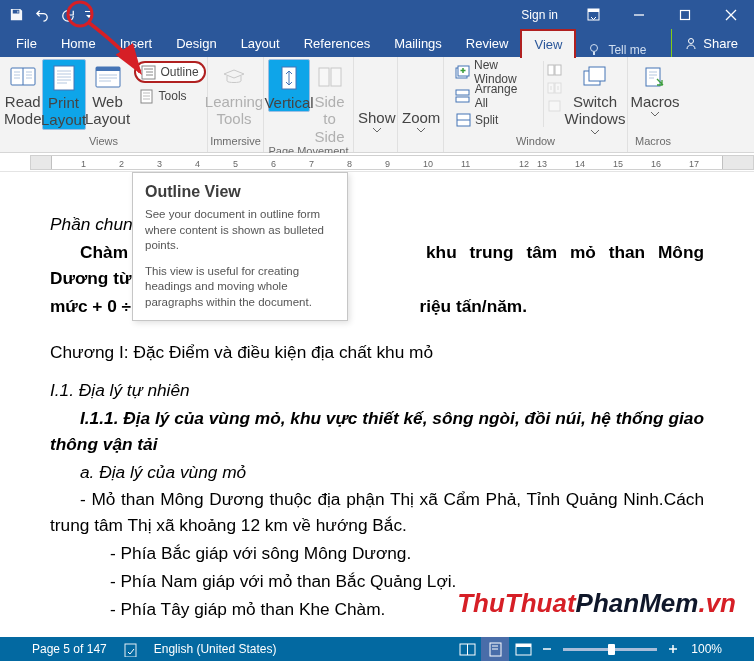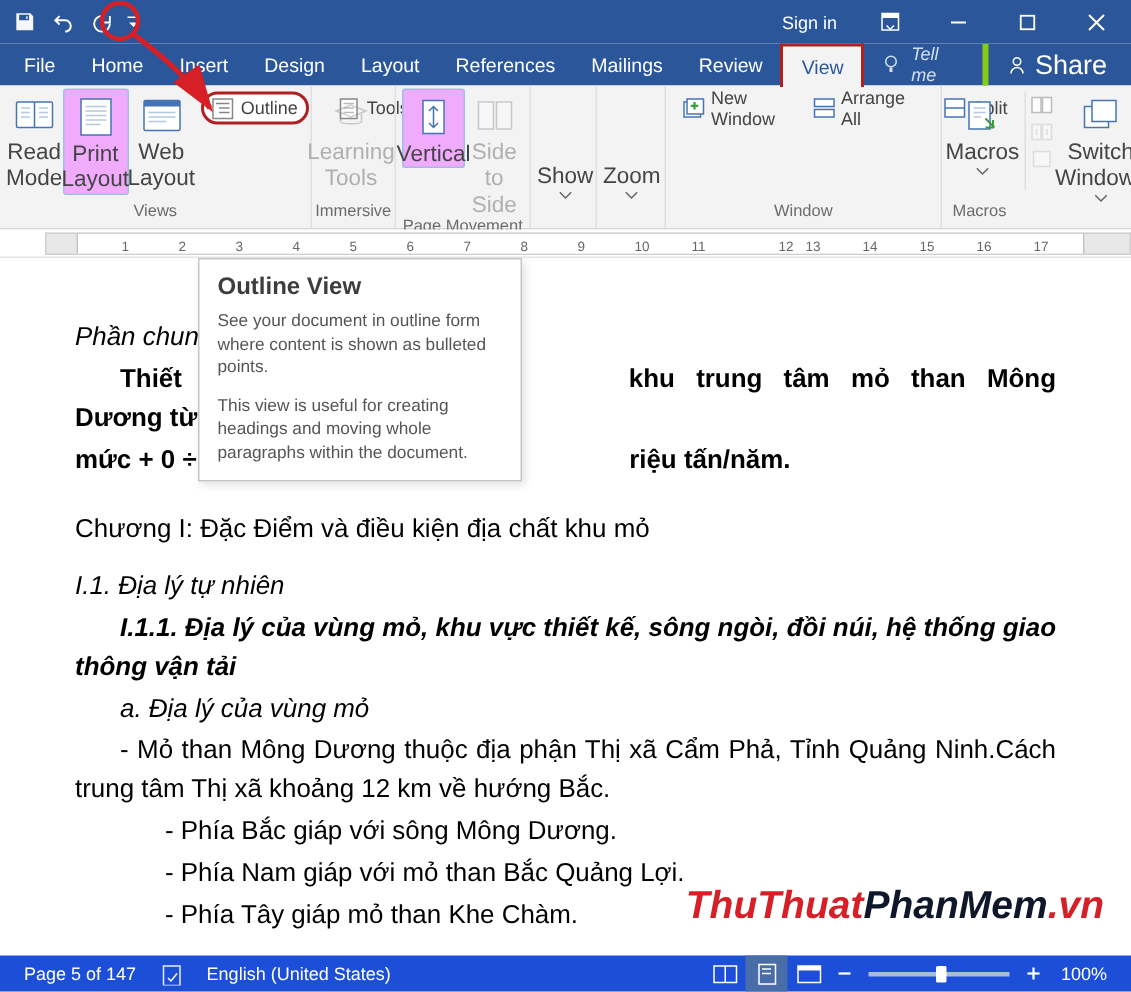--- a/index.html
+++ b/index.html
@@ -10,32 +10,32 @@
 .qat-btn { width: 24px; height: 24px; display: flex; align-items: center; justify-content: center; color: #fff; }
 .titlebar-center { position: absolute; left: 0; right: 0; text-align: center; pointer-events: none; }
 .titlebar-right { margin-left: auto; display: flex; align-items: center; height: 100%; }
 .titlebar-right .win-btn { width: 46px; height: 29px; display: flex; align-items: center; justify-content: center; color: #fff; font-size: 12px; }
 .signin { padding: 0 12px; font-size: 12px; }
 
 .tabstrip { height: 28px; background: #2b579a; display: flex; align-items: flex-end; padding: 0 4px; }
 .tab { color: #fff; font-size: 13px; padding: 6px 12px 6px; cursor: pointer; }
 .tab.file { background: transparent; }
 .tab.active { background: #f3f3f3; color: #2b579a; border: 2px solid #b02020; border-bottom: none; margin-bottom: -1px; }
-.tellme { color: #d1dff1; font-size: 12px; display: flex; align-items: center; gap: 6px; padding: 0 12px; font-style: italic; }
-.share-btn { margin-left: auto; color: #fff; font-size: 18px; display: flex; align-items: center; gap: 5px; padding: 0 12px; height: 100%; border-left: 4px solid #84cc16; }
+.tellme { color: #d1dff1; font-size: 12px; display: flex; align-items: flex-start; gap: 6px; padding: 0 12px; }
+.share-btn { margin-left: auto; color: #fff; font-size: 13px; display: flex; align-items: center; gap: 5px; padding: 0 12px; height: 100%; border-left: 1px solid #84cc16; }
 
 .ribbon { height: 96px; background: #f3f3f3; border-bottom: 1px solid #d6d6d6; display: flex; }
 .group { border-right: 1px solid #e0e0e0; display: flex; flex-direction: column; }
 .group-body { flex: 1; display: flex; align-items: flex-start; padding: 2px 4px 0; }
 .group-label { height: 17px; text-align: center; font-size: 11px; color: #6b6b6b; padding-bottom: 1px; }
 .big-btn { width: 44px; display: flex; flex-direction: column; align-items: center; padding-top: 4px; gap: 2px; font-size: 15px; color: #444; text-align: center; line-height: 1.15; }
 .big-btn.disabled { color: #b0b0b0; }
 .big-btn .icon-box { width: 32px; height: 28px; display: flex; align-items: center; justify-content: center; }
-.big-btn.active { background: #f0abfc; border: 1px solid #9fbfe2; border-radius: 2px; }
-.small-stack { display: flex; flex-direction: row; gap: 14px; padding-top: 2px; margin-left: 4px; }
+.big-btn.active { background: #0ea5e9; border: 1px solid #9fbfe2; border-radius: 2px; }
+.small-stack { display: flex; flex-direction: column; gap: 2px; padding-top: 2px; margin-left: 4px; }
 .small-btn { display: flex; align-items: center; gap: 4px; font-size: 12px; color: #444; padding: 2px 5px; height: 22px; }
 .small-btn.highlight { border: 2px solid #b02020; border-radius: 12px; background: #fff; }
 .small-btn .icon-sm { width: 16px; height: 16px; display: flex; align-items: center; justify-content: center; }
 
 .ruler { height: 19px; background: #fff; border-bottom: 1px solid #e4e4e4; position: relative; font-size: 9px; color: #777; display:flex; align-items:center; padding-left: 30px; }
 .ruler-dark { background: #e8e8e8; height: 15px; border: 1px solid #d0d0d0; flex: 1; position: relative; }
 .ruler-light { position: absolute; top: 0; bottom: 0; background: #fff; border-left: 1px solid #c0c0c0; border-right: 1px solid #c0c0c0; }
 .ruler-tick { position: absolute; top: 3px; font-size: 9px; color: #666; }
 
 .doc-area { position: relative; height: 450px; background: #fff; overflow: hidden; }
@@ -51,21 +51,21 @@
 
 .screentip { position: absolute; top: 0px; left: 132px; width: 216px; background: #fff; border: 1px solid #c6c6c6; padding: 10px 12px; font-size: 12px; color: #555; box-shadow: 2px 2px 6px rgba(0,0,0,0.12); }
 .screentip .tip-title { font-weight: bold; color: #3d3d3d; margin-bottom: 6px; font-size: 16px; }
 .screentip p { margin-bottom: 10px; line-height: 1.35; font-size: 11.5px; }
 
 .red-arrow { position: absolute; top: 0px; left: 40px; z-index: 50; pointer-events: none; }
 
 .watermark { position: absolute; right: 18px; bottom: 42px; font-size: 26px; font-weight: 900; font-style: italic; color: #d61f26; z-index: 60; font-family: Arial, sans-serif; text-shadow: 0 0 3px #fff, 0 0 3px #fff; }
 .watermark .blue { color: #0f172a; }
 
-.statusbar { height: 24px; background: #1d4ed8; color: #fff; font-size: 12px; display: flex; align-items: center; padding: 0 8px; position: absolute; bottom: 0; left: 0; right: 0; }
+.statusbar { height: 24px; background: #0369a1; color: #fff; font-size: 12px; display: flex; align-items: center; padding: 0 24px; position: absolute; bottom: 0; left: 0; right: 0; }
 .statusbar .sb-item { padding: 0 8px; display: flex; align-items: center; gap: 4px; height: 100%; }
 .statusbar .sb-right { margin-left: auto; display: flex; align-items: center; height: 100%; }
 .vbtn { width: 28px; height: 24px; display: flex; align-items: center; justify-content: center; }
 .vbtn.active { background: #496da9; }
 .zoom-slider { width: 94px; height: 3px; background: #a9bdd9; margin: 0 6px; position: relative; }
 .zoom-thumb { position: absolute; left: 45px; top: -4px; width: 7px; height: 11px; background: #fff; border-radius: 1px; }
 
 .collapse-caret { position: absolute; right: 5px; bottom: 3px; width: 14px; height: 14px; }
 
 svg { display: block; }
@@ -393,21 +393,21 @@
     <span class="ruler-tick" style="left:544px">14</span>
     <span class="ruler-tick" style="left:582px">15</span>
     <span class="ruler-tick" style="left:620px">16</span>
     <span class="ruler-tick" style="left:658px">17</span>
   </div>
 </div>
 
 <div class="doc-area">
   <div class="page">
     <p class="chap-title"><span>Phần chung</span></p>
-    <p class="heading-bold"><span>Thiết</span><span style="visibility:hidden">xxxxxxxxxxxxxxxxxxxxxxxxxxxxxxx</span><span>khu trung tâm mỏ than Mông Dương từ</span></p>
+    <p class="heading-bold"><span>Chàm</span><span style="visibility:hidden">xxxxxxxxxxxxxxxxxxxxxxxxxxxxxxx</span><span>khu trung tâm mỏ than Mông Dương từ</span></p>
     <p style="font-weight:bold"><span>mức + 0 ÷</span><span style="visibility:hidden">xxxxxxxxxxxxxxxxxxxxxxxxxxxxxx</span><span>riệu tấn/năm.</span></p>
     <p style="margin-top:20px">Chương I: Đặc Điểm và điều kiện địa chất khu mỏ</p>
     <p class="section-italic">I.1. Địa lý tự nhiên</p>
     <p class="section-bold-italic">I.1.1. Địa lý của vùng mỏ, khu vực thiết kế, sông ngòi, đồi núi, hệ thống giao thông vận tải</p>
     <p class="sub-italic">a. Địa lý của vùng mỏ</p>
     <p class="body-t">- Mỏ than Mông Dương thuộc địa phận Thị xã Cẩm Phả, Tỉnh Quảng Ninh.Cách trung tâm Thị xã khoảng 12 km về hướng Bắc.</p>
     <p class="body-t2">- Phía Bắc giáp với sông Mông Dương.</p>
     <p class="body-t2">- Phía Nam giáp với mỏ than Bắc Quảng Lợi.</p>
     <p class="body-t2">- Phía Tây giáp mỏ than Khe Chàm.</p>
 

